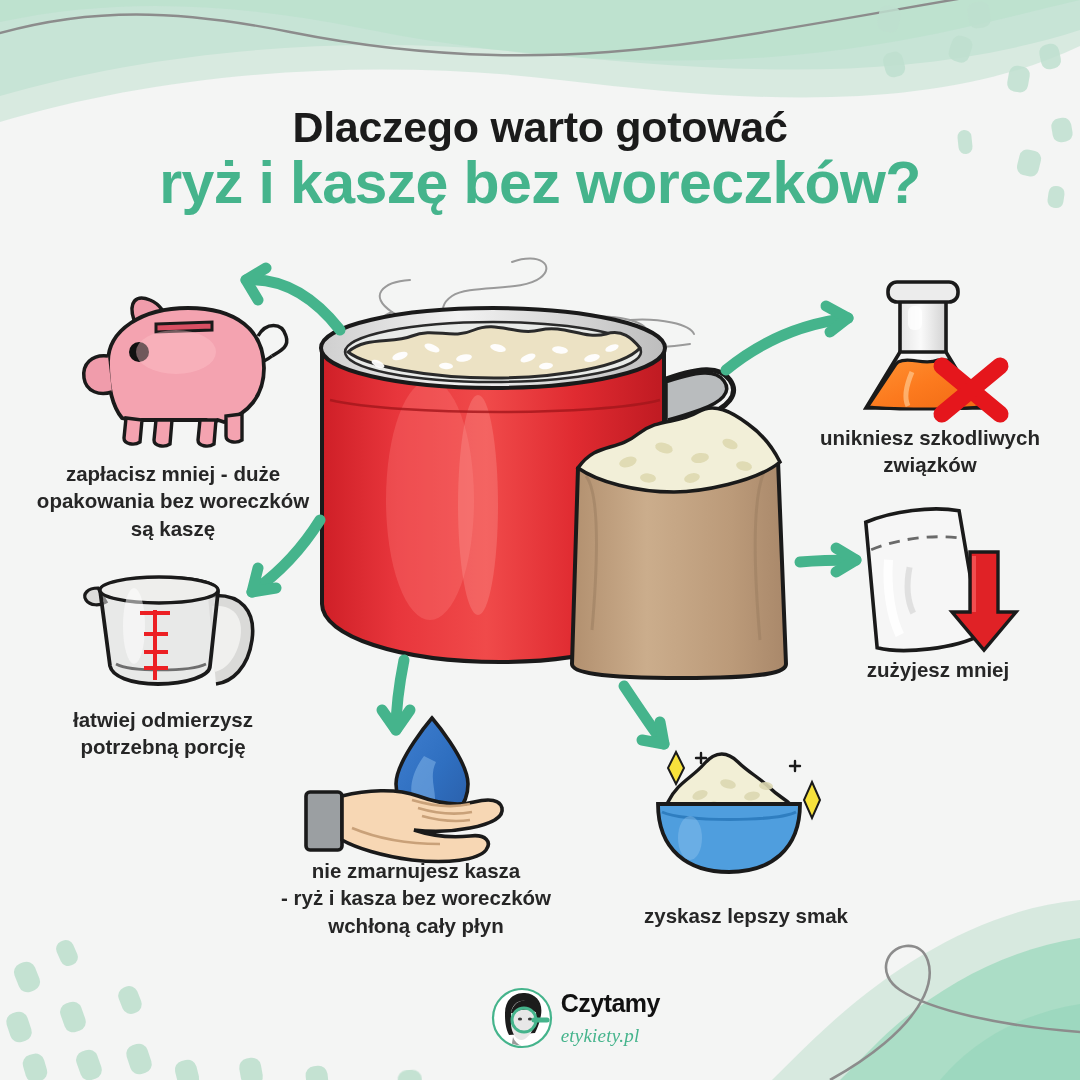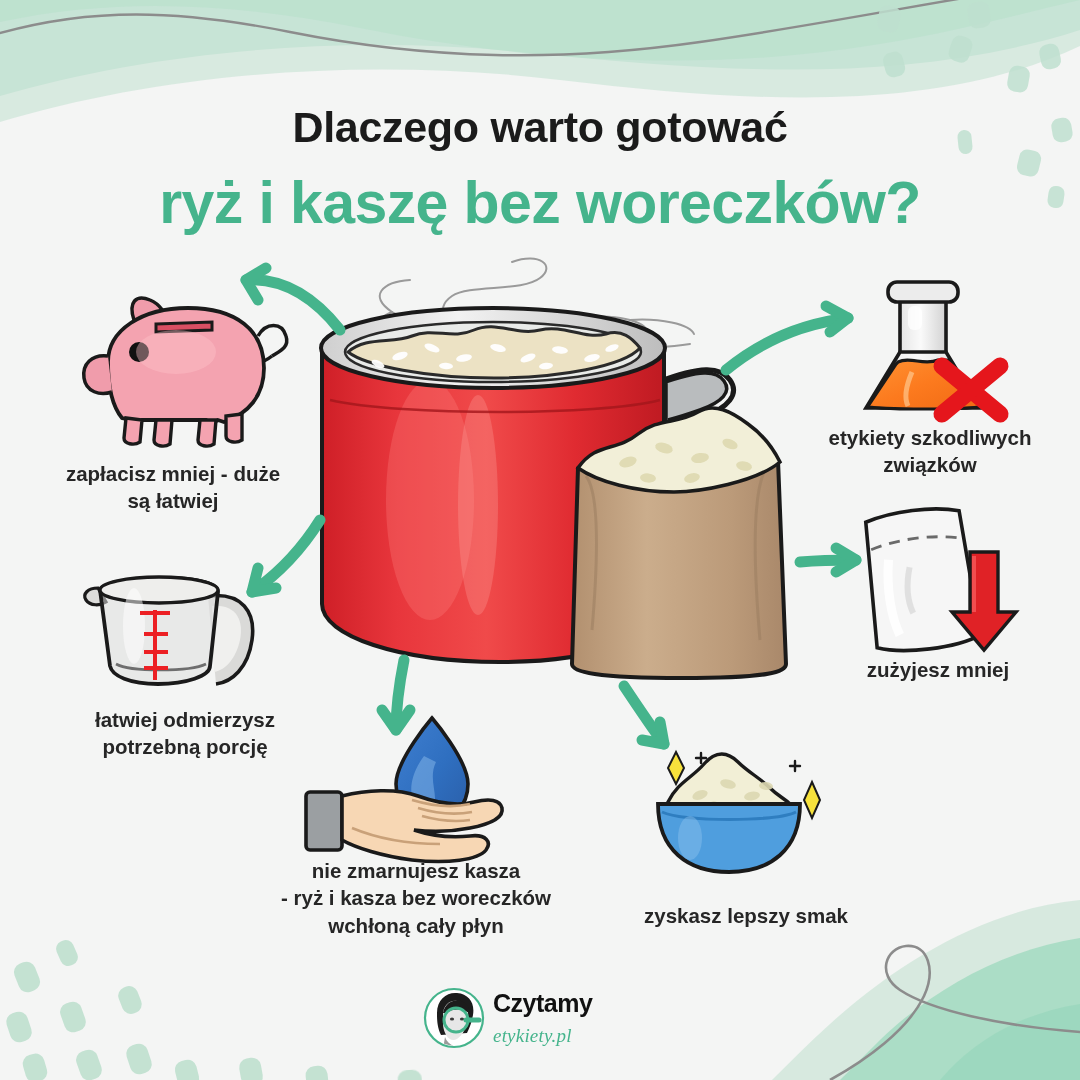--- a/index.html
+++ b/index.html
@@ -20,40 +20,40 @@
   .title-block{
     position:absolute;left:0;top:104px;width:1080px;text-align:center;
   }
   .title-line1{
     font-size:43px;font-weight:bold;color:#1b1b1b;
     letter-spacing:-0.3px;line-height:1.08;
     font-family:"Liberation Sans", sans-serif;
   }
   .title-line2{
     font-size:59px;font-weight:bold;color:#45b48c;
-    letter-spacing:-0.6px;line-height:1.12;margin-top:20px;
+    letter-spacing:-0.6px;line-height:1.12;margin-top:0;
     font-family:"Liberation Sans", sans-serif;
   }
 
   .cap{
     position:absolute;
     font-size:20.5px;font-weight:bold;color:#262626;
     line-height:1.33;text-align:center;
     font-family:"Liberation Sans", sans-serif;
   }
   .cap-pig{left:8px;top:460px;width:330px;}
-  .cap-cup{left:30px;top:706px;width:310px;}
+  .cap-cup{left:8px;top:706px;width:310px;}
   .cap-water{left:248px;top:857px;width:336px;}
   .cap-taste{left:596px;top:902px;width:300px;}
   .cap-chem{left:782px;top:424px;width:296px;}
   .cap-plastic{left:798px;top:656px;width:280px;}
 
   .logo-wrap{
-    position:absolute;left:423px;top:985px;width:220px;height:66px;
-    display:flex;align-items:center;gap:8px;z-index:5;
+    position:absolute;left:440px;top:985px;width:220px;height:66px;
+    display:flex;align-items:center;gap:8px;z-index:5;justify-content:flex-end;
   }
   .logo-text{display:flex;flex-direction:column;line-height:1;}
   .logo-name{
     font-size:25px;font-weight:bold;color:#111;letter-spacing:-0.5px;
     font-family:"Liberation Sans", sans-serif;
   }
   .logo-sub{
     font-size:19px;color:#45b48c;font-style:italic;
     font-family:"Liberation Serif", serif;margin-top:10px;letter-spacing:0.2px;
   }
@@ -350,40 +350,41 @@
 
   <div class="layer text-layer">
 
     <div class="title-block">
       <div class="title-line1">Dlaczego warto gotować</div>
       <div class="title-line2">ryż i kaszę bez woreczków?</div>
     </div>
 
     <div class="cap cap-pig">
       <div>zapłacisz mniej - duże</div>
-      <div>są łatwiej</div>
+      <div>opakowania bez woreczków</div>
+      <div>są kaszę</div>
     </div>
 
     <div class="cap cap-cup">
       <div>łatwiej odmierzysz</div>
       <div>potrzebną porcję</div>
     </div>
 
     <div class="cap cap-water">
       <div>nie zmarnujesz kasza</div>
       <div>- ryż i kasza bez woreczków</div>
       <div>wchłoną cały płyn</div>
     </div>
 
     <div class="cap cap-taste">
       <div>zyskasz lepszy smak</div>
     </div>
 
     <div class="cap cap-chem">
-      <div>etykiety szkodliwych</div>
+      <div>unikniesz szkodliwych</div>
       <div>związków</div>
     </div>
 
     <div class="cap cap-plastic">
       <div>zużyjesz mniej</div>
     </div>
   </div>
 
   <div class="logo-wrap">
     <svg width="62" height="62" viewBox="0 0 62 62">

